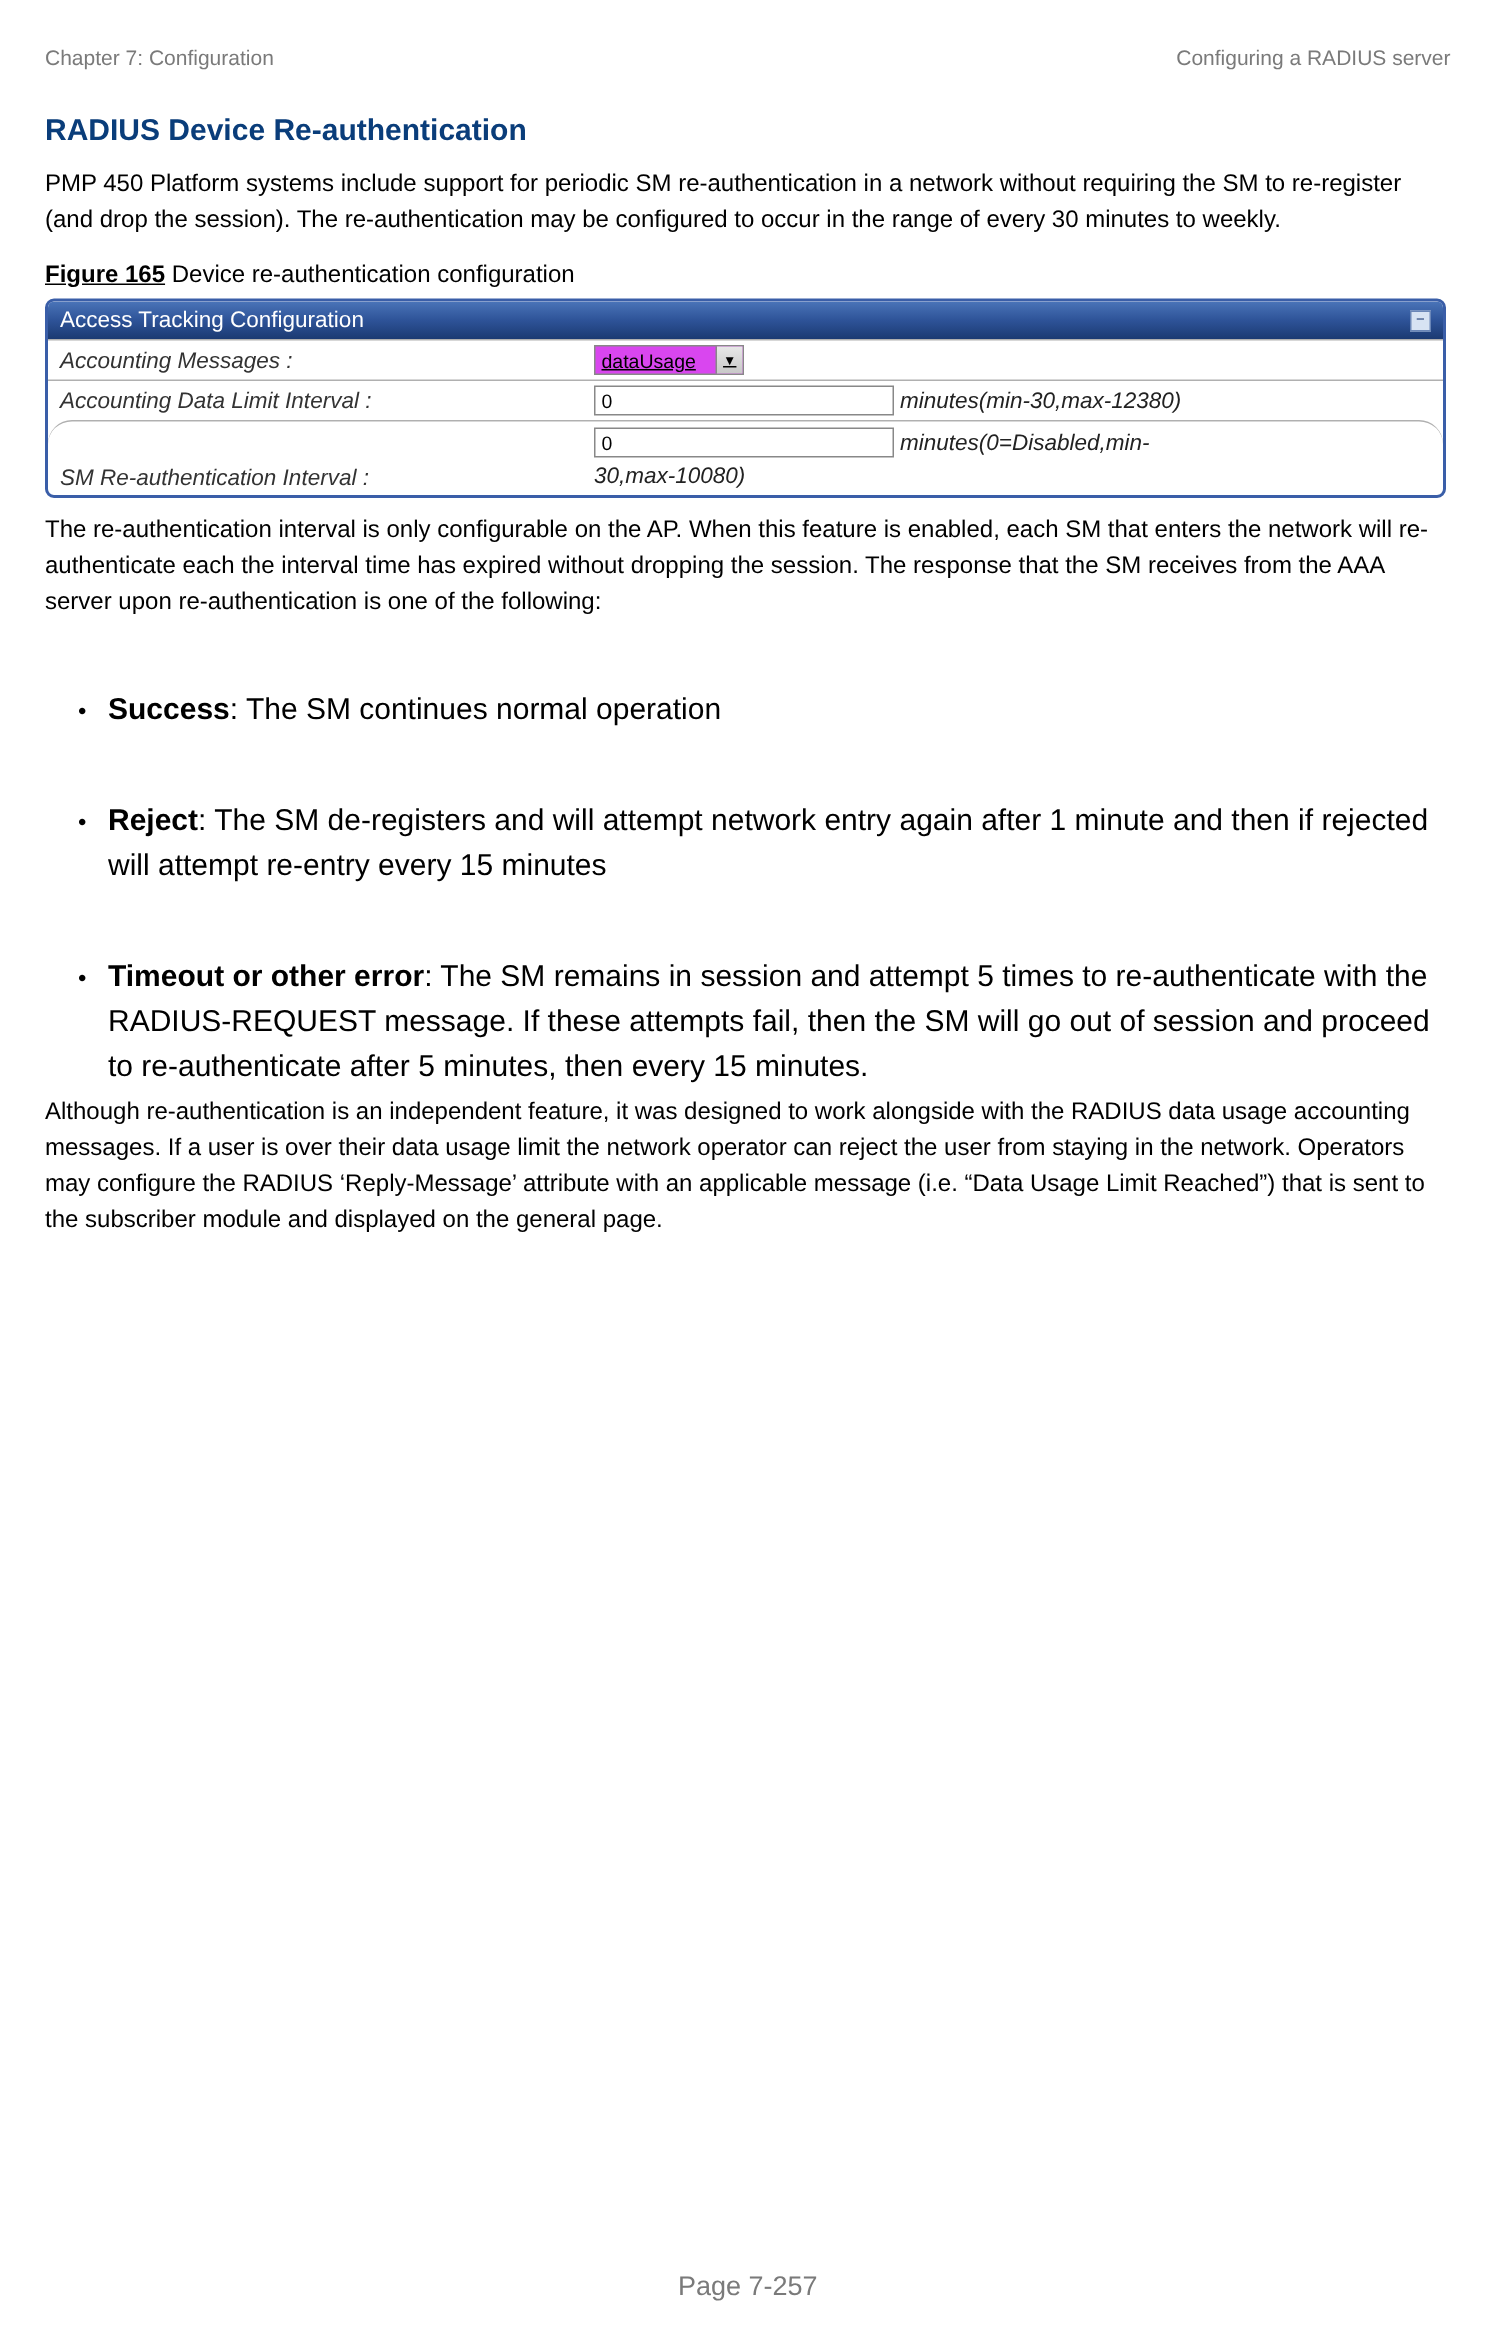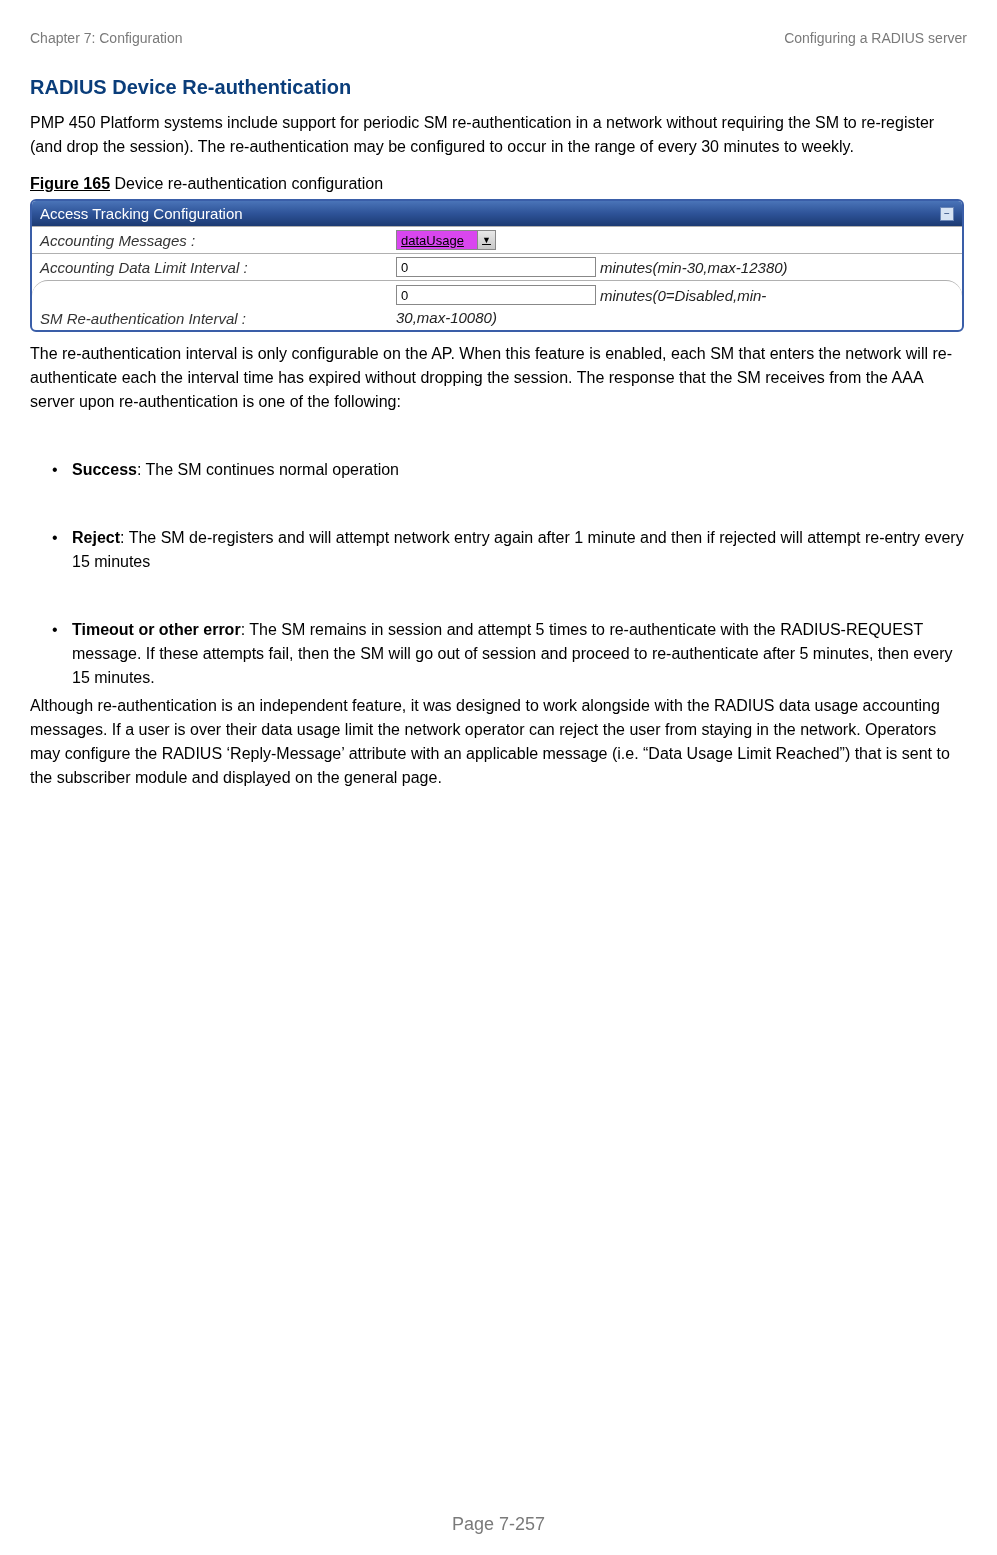--- a/index.html
+++ b/index.html
@@ -151,21 +151,21 @@
       font-size: 16px;
       line-height: 1.5;
       margin-bottom: 4px;
     }
     ul.bullets {
       list-style: none;
       padding-left: 0;
       margin-bottom: 4px;
     }
     ul.bullets li {
-      font-size: 16px;
+      font-size: 20px;
       line-height: 1.5;
       padding-left: 42px;
       text-indent: -20px;
       margin-bottom: 2px;
       margin-top: 44px;
     }
     ul.bullets li::before {
       content: "•";
       font-size: 16px;
       display: inline-block;

